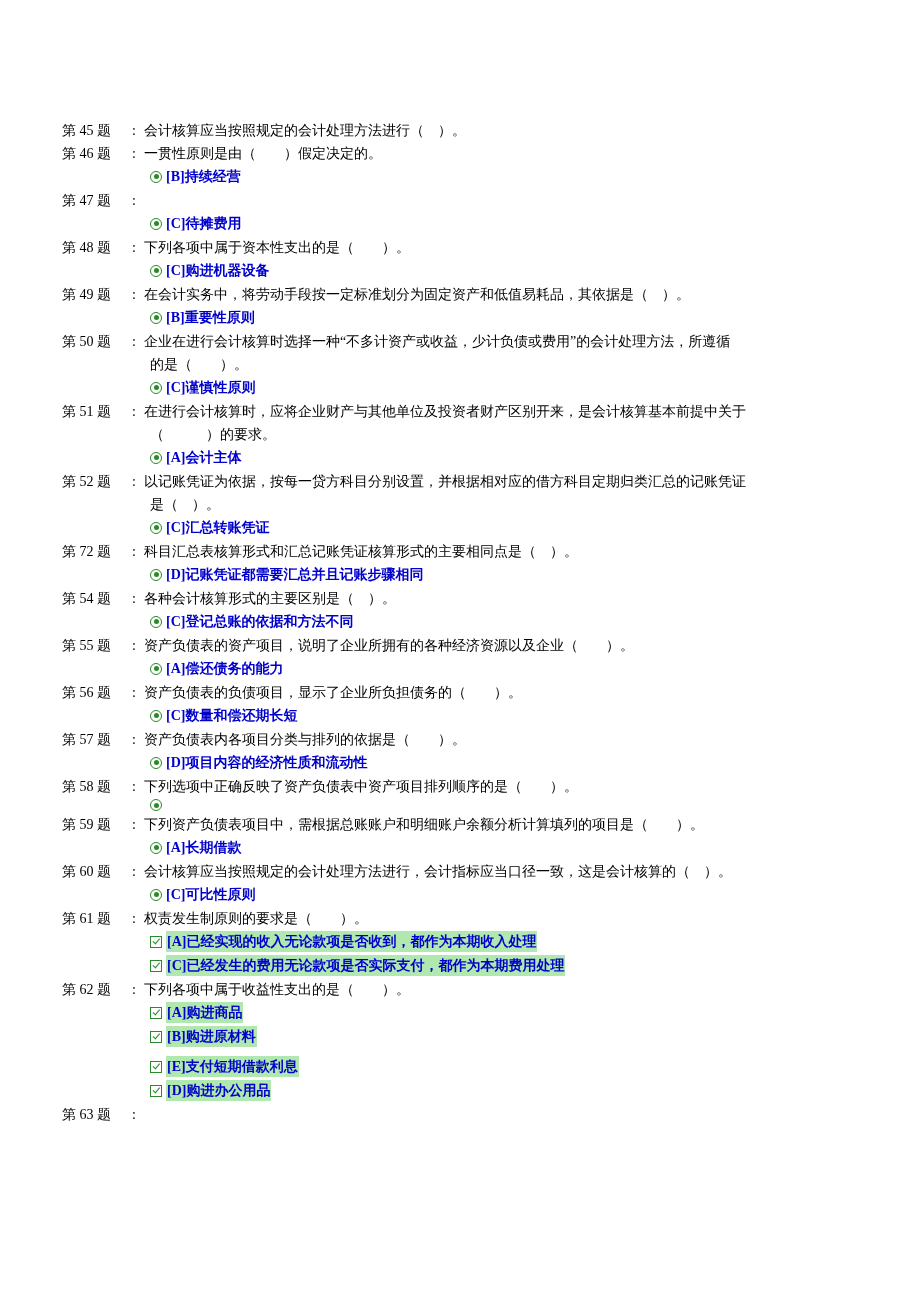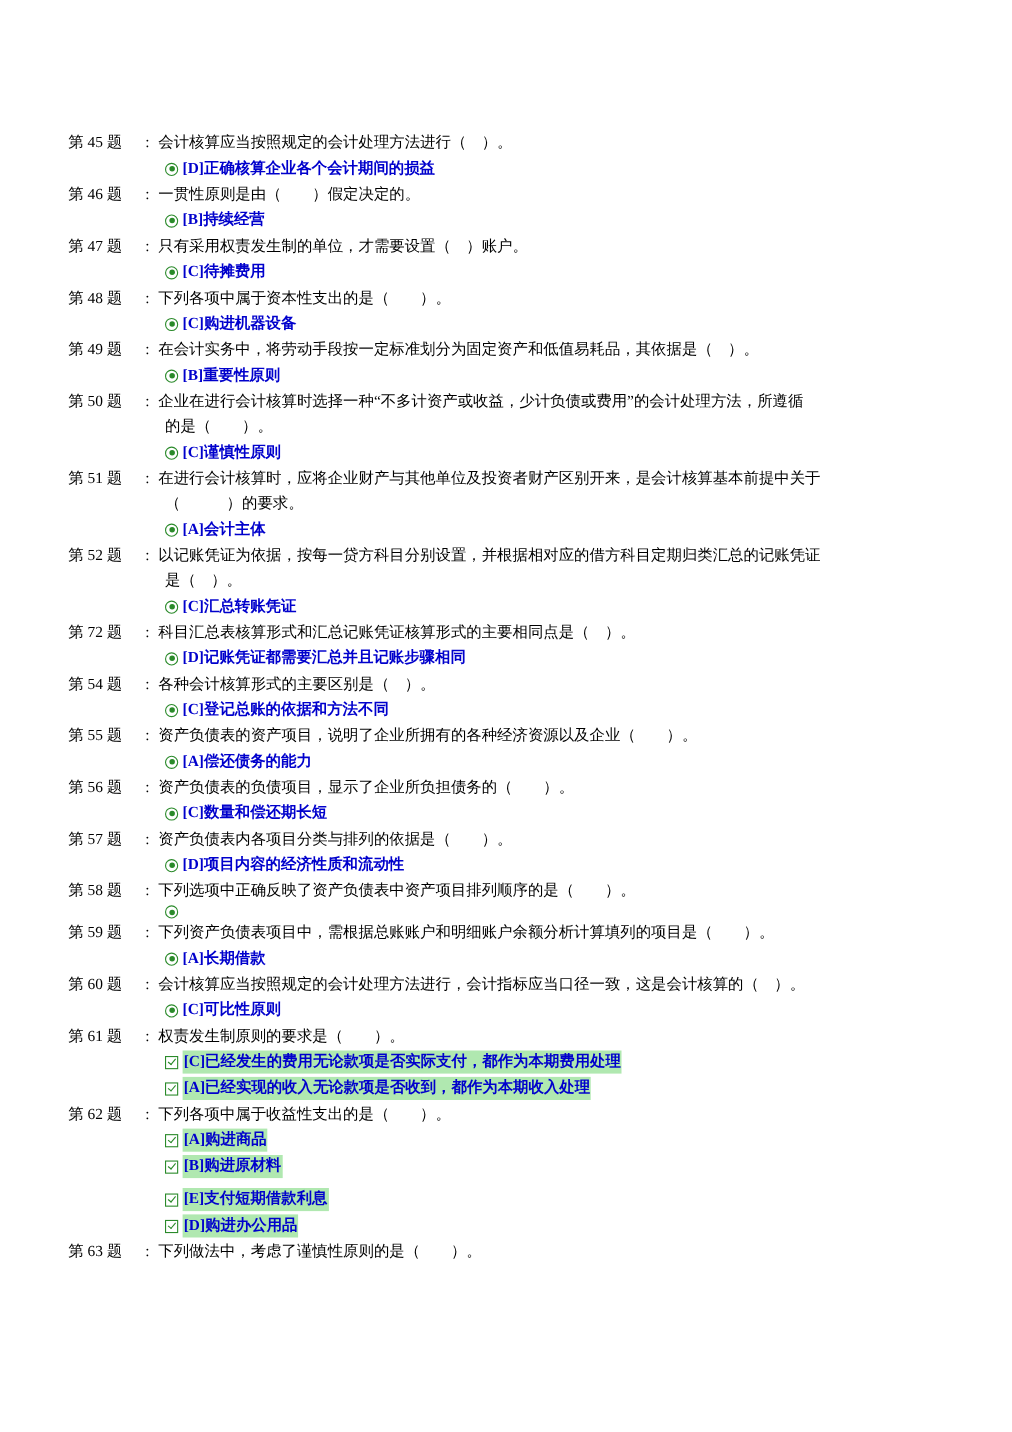--- a/index.html
+++ b/index.html
@@ -92,37 +92,32 @@
   </style>
 </head>
 <body>
 
 <div id="content">
     <div class="question-row">
       <span class="q-label">第 45 题</span>
       <span class="q-colon">:</span>
       <span class="q-text">会计核算应当按照规定的会计处理方法进行（　）。</span>
     </div>
-    <div class="answer-row">
-      <span class="radio-icon"></span>
-      <span class="answer-text">[D]正确核算企业各个会计期间的损益</span>
-    </div>
     <div class="question-row">
       <span class="q-label">第 46 题</span>
       <span class="q-colon">:</span>
       <span class="q-text">一贯性原则是由（　　）假定决定的。</span>
     </div>
     <div class="answer-row">
       <span class="radio-icon"></span>
       <span class="answer-text">[B]持续经营</span>
     </div>
     <div class="question-row">
       <span class="q-label">第 47 题</span>
       <span class="q-colon">:</span>
-      <span class="q-text">只有采用权责发生制的单位，才需要设置（　）账户。</span>
     </div>
     <div class="answer-row">
       <span class="radio-icon"></span>
       <span class="answer-text">[C]待摊费用</span>
     </div>
     <div class="question-row">
       <span class="q-label">第 48 题</span>
       <span class="q-colon">:</span>
       <span class="q-text">下列各项中属于资本性支出的是（　　）。</span>
     </div>
@@ -240,26 +235,26 @@
       <span class="radio-icon"></span>
       <span class="answer-text">[C]可比性原则</span>
     </div>
     <div class="question-row">
       <span class="q-label">第 61 题</span>
       <span class="q-colon">:</span>
       <span class="q-text">权责发生制原则的要求是（　　）。</span>
     </div>
     <div class="answer-row">
       <span class="checkbox-icon"></span>
+      <span class="answer-text answer-bg">[A]已经实现的收入无论款项是否收到，都作为本期收入处理</span>
+    </div>
+    <div class="answer-row">
+      <span class="checkbox-icon"></span>
       <span class="answer-text answer-bg">[C]已经发生的费用无论款项是否实际支付，都作为本期费用处理</span>
     </div>
-    <div class="answer-row">
-      <span class="checkbox-icon"></span>
-      <span class="answer-text answer-bg">[A]已经实现的收入无论款项是否收到，都作为本期收入处理</span>
-    </div>
     <div class="question-row">
       <span class="q-label">第 62 题</span>
       <span class="q-colon">:</span>
       <span class="q-text">下列各项中属于收益性支出的是（　　）。</span>
     </div>
     <div class="answer-row">
       <span class="checkbox-icon"></span>
       <span class="answer-text answer-bg">[A]购进商品</span>
     </div>
     <div class="answer-row">
@@ -271,15 +266,14 @@
       <span class="checkbox-icon"></span>
       <span class="answer-text answer-bg">[E]支付短期借款利息</span>
     </div>
     <div class="answer-row">
       <span class="checkbox-icon"></span>
       <span class="answer-text answer-bg">[D]购进办公用品</span>
     </div>
     <div class="question-row">
       <span class="q-label">第 63 题</span>
       <span class="q-colon">:</span>
-      <span class="q-text">下列做法中，考虑了谨慎性原则的是（　　）。</span>
     </div>
   </div>
 
 </body></html>

